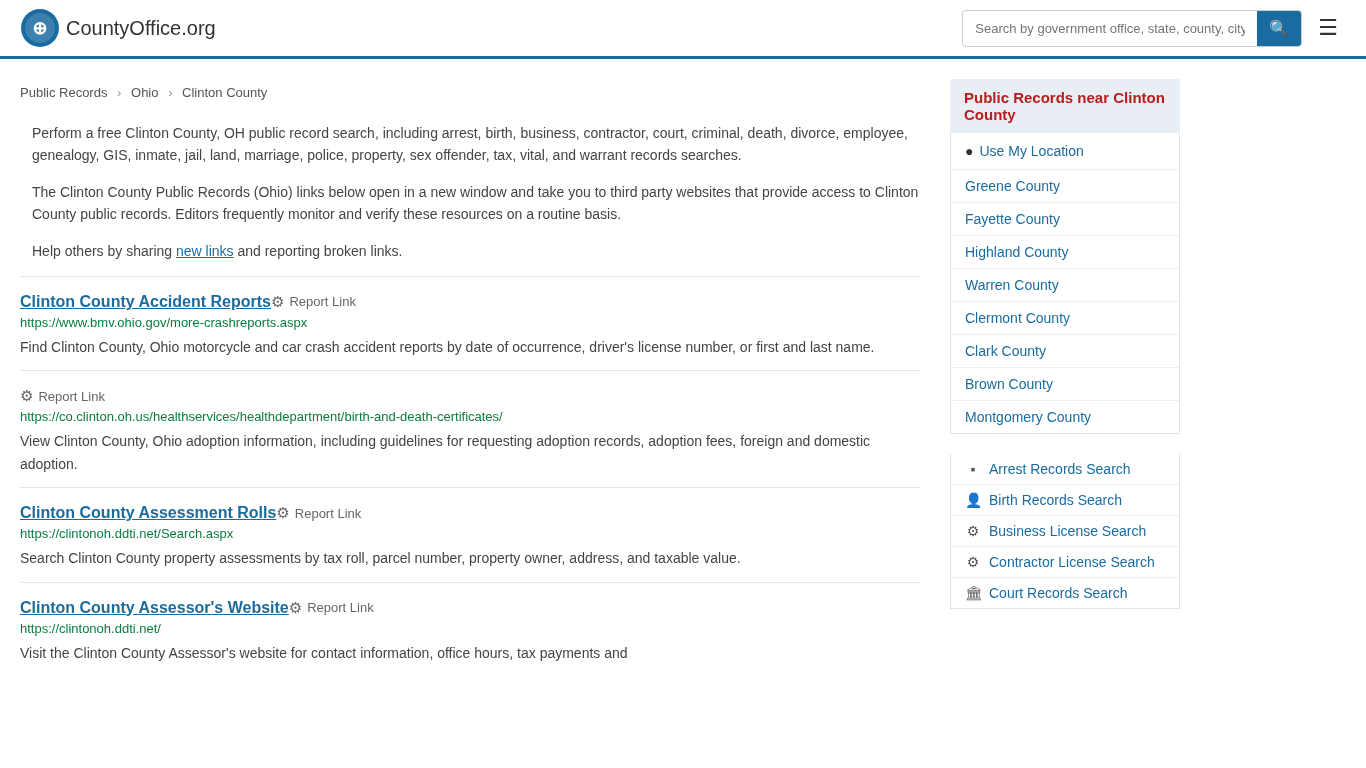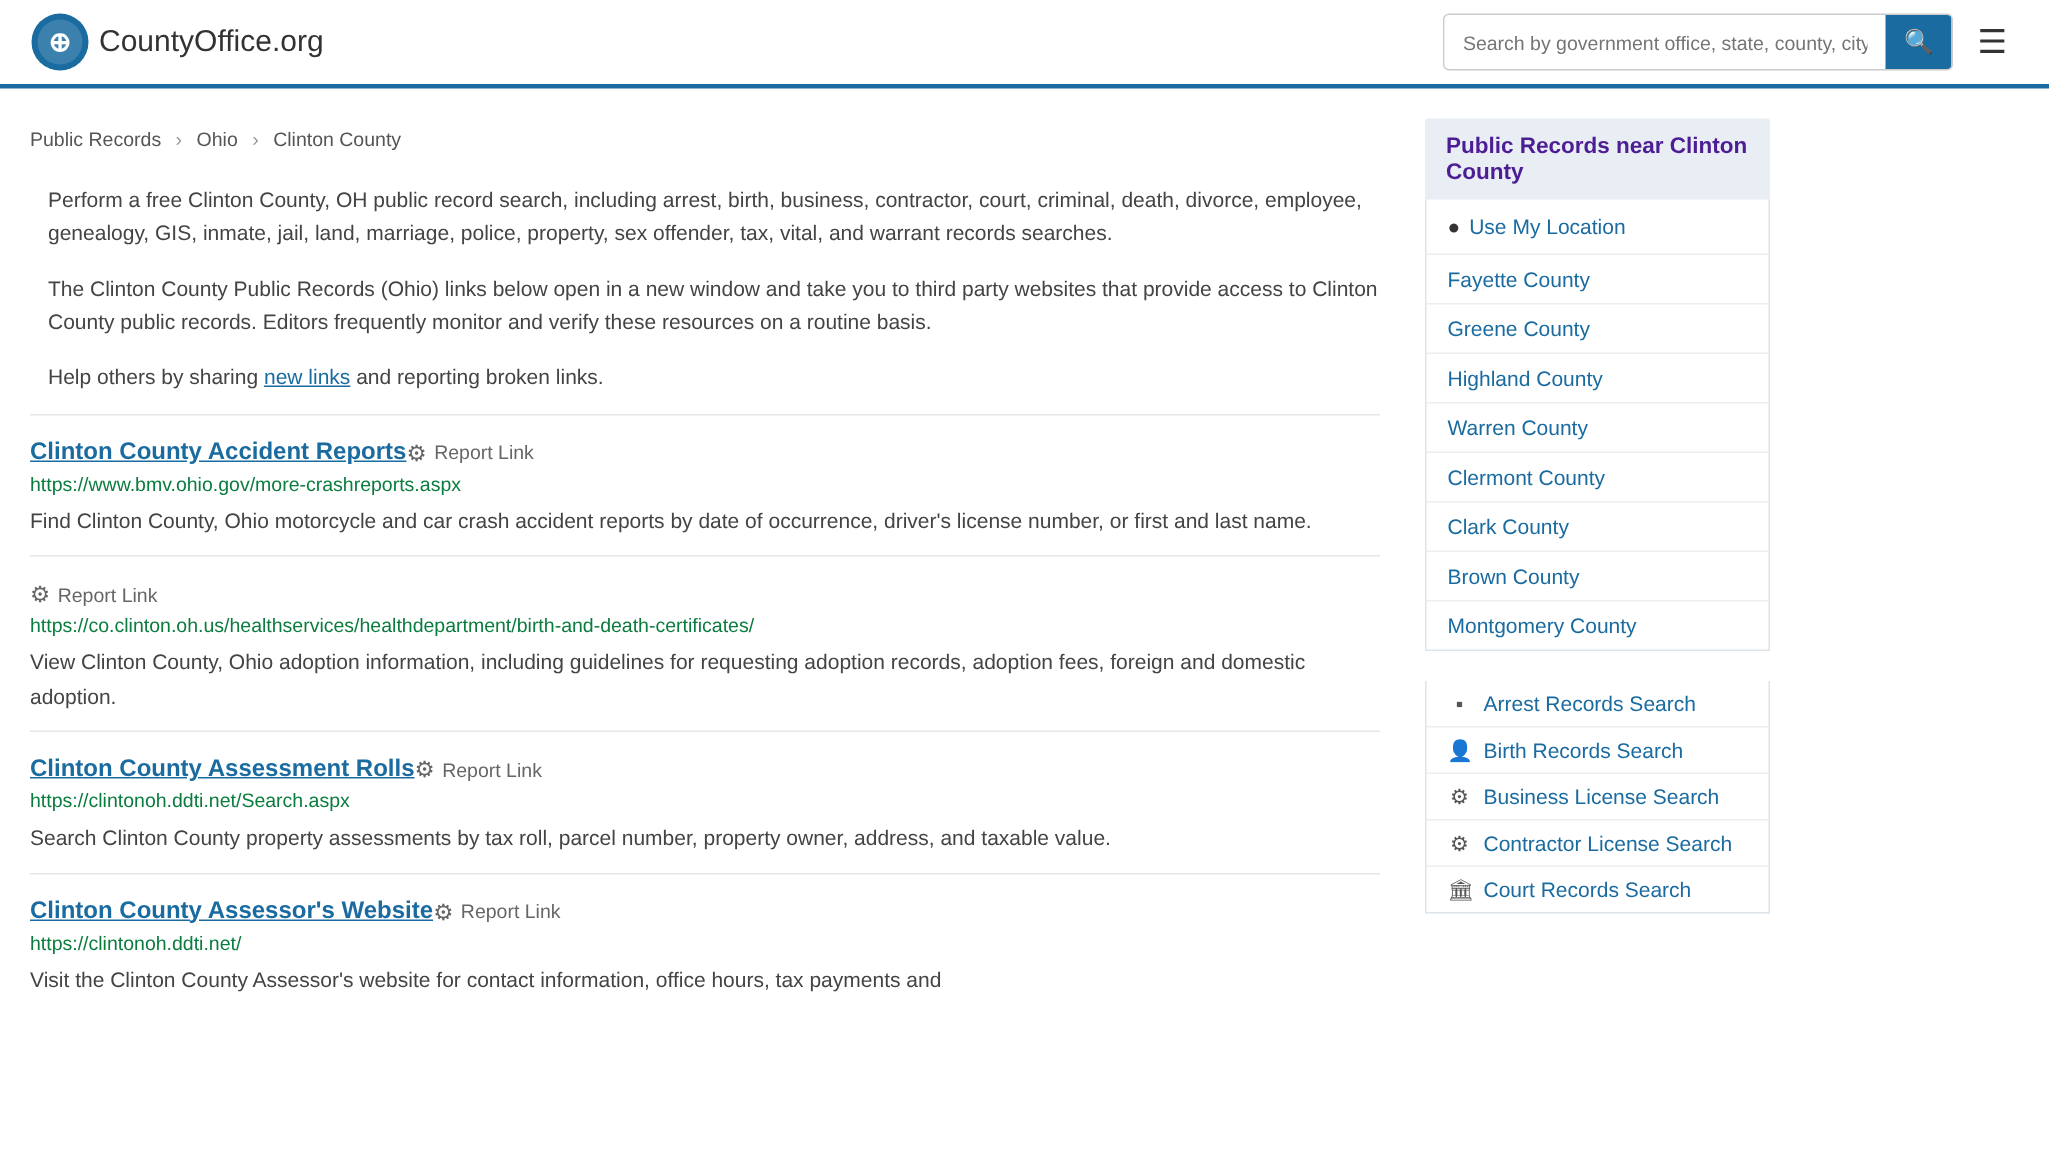--- a/index.html
+++ b/index.html
@@ -172,21 +172,21 @@
 
     
     .sidebar-section {
       margin-bottom: 20px;
     }
     .sidebar-section-title {
       background: #e8eef3;
       padding: 10px 14px;
       font-size: 15px;
       font-weight: bold;
-      color: #4c1d95;
+      color: #b91c1c;
       margin-bottom: 0;
       border-radius: 2px 2px 0 0;
     }
     .sidebar-links {
       border: 1px solid #dde4ea;
       border-top: none;
     }
     .sidebar-link {
       display: block;
       padding: 8px 14px;
@@ -327,22 +327,22 @@
 
   <div class="sidebar">
 
     <div class="sidebar-section">
       <div class="sidebar-section-title">Public Records near Clinton County</div>
       <div class="sidebar-links">
         <div class="use-location">
           <span class="location-icon">●</span>
           <span>Use My Location</span>
         </div>
+        <a class="sidebar-link" href="#">Greene County</a>
         <a class="sidebar-link" href="#">Fayette County</a>
-        <a class="sidebar-link" href="#">Greene County</a>
         <a class="sidebar-link" href="#">Highland County</a>
         <a class="sidebar-link" href="#">Warren County</a>
         <a class="sidebar-link" href="#">Clermont County</a>
         <a class="sidebar-link" href="#">Clark County</a>
         <a class="sidebar-link" href="#">Brown County</a>
         <a class="sidebar-link" href="#">Montgomery County</a>
       </div>
     </div>
 
     <div class="sidebar-section">

